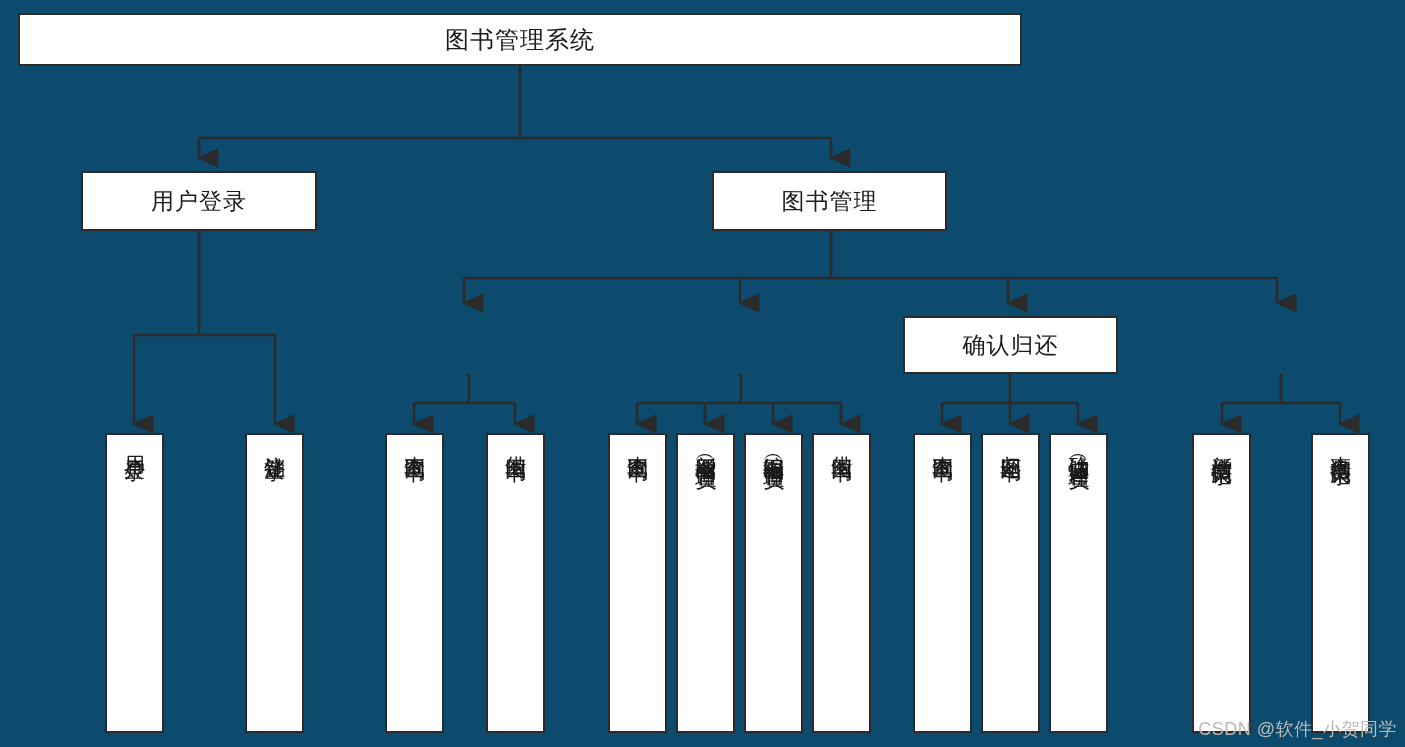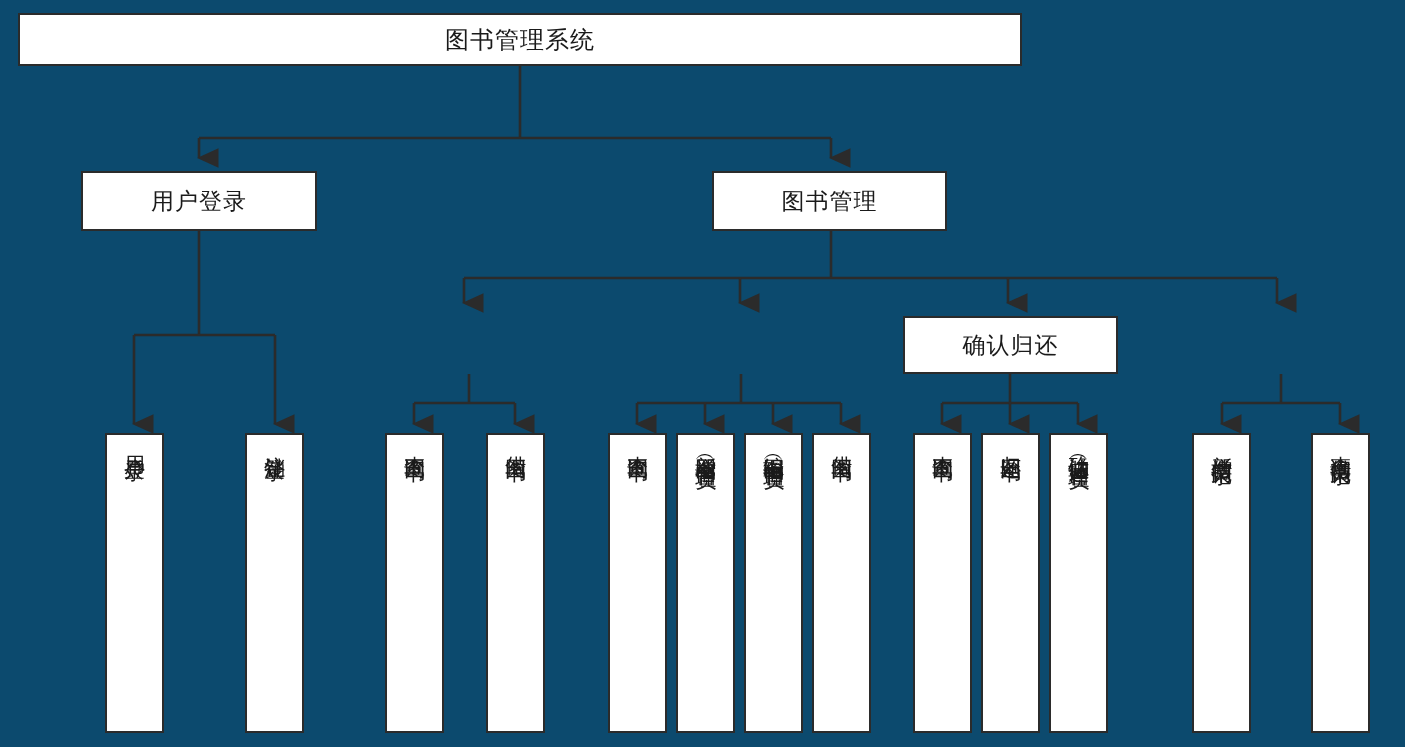--- a/index.html
+++ b/index.html
@@ -177,14 +177,15 @@
     <span class="vtext">确认归还（管理员）</span>
   </div>
 
   <div class="node leaf" style="left:1192px; top:433px; width:59px; height:300px;">
     <span class="vtext">新增借阅记录</span>
   </div>
   <div class="node leaf" style="left:1311px; top:433px; width:59px; height:300px;">
     <span class="vtext">查询借阅记录</span>
   </div>
 
+  <div class="watermark">CSDN @软件_小贺同学</div>
 
 </div>
 
 </body></html>

